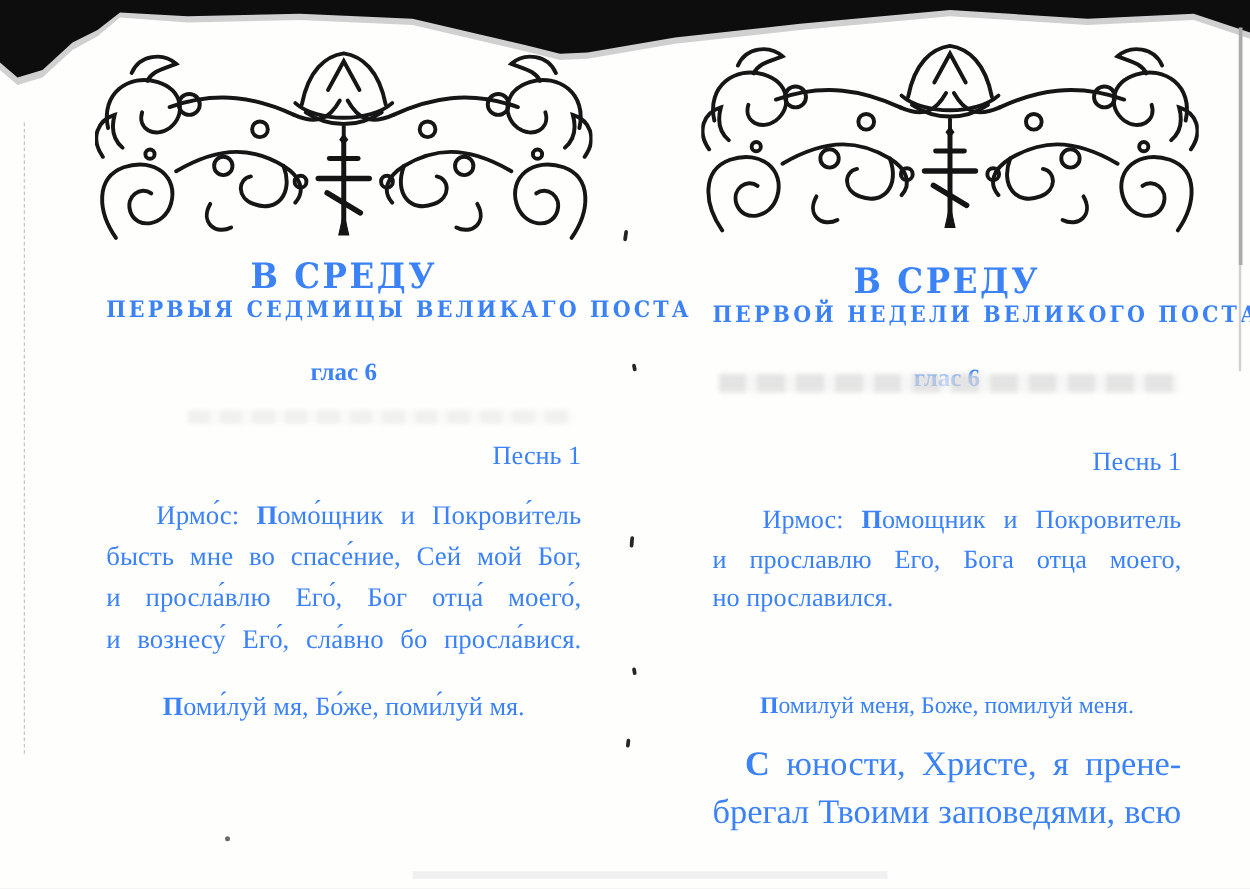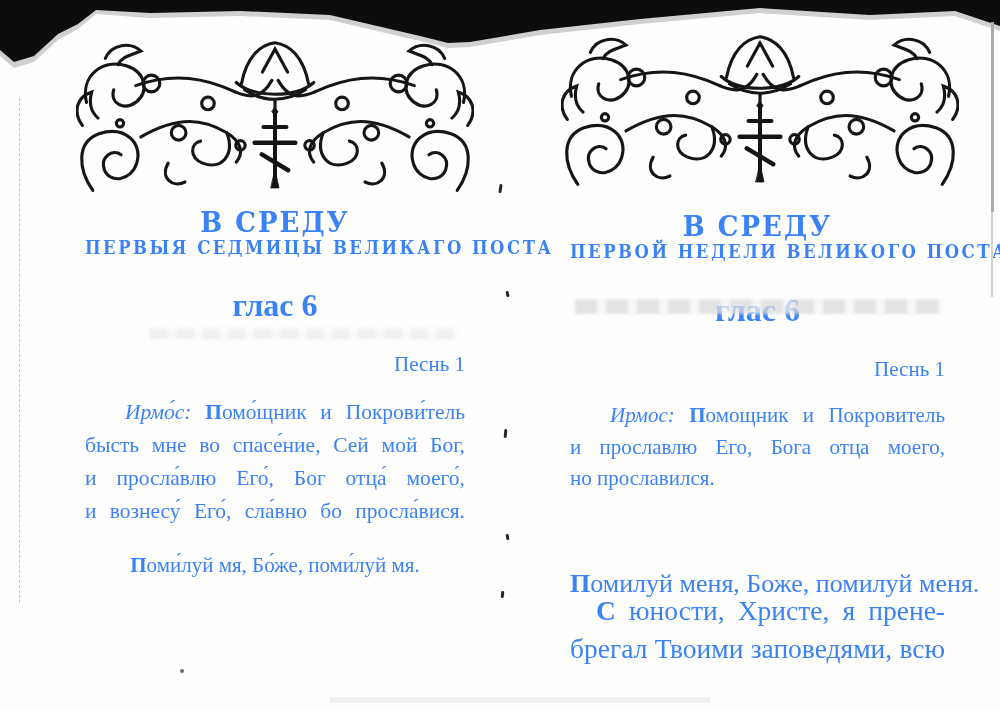--- a/index.html
+++ b/index.html
@@ -12,34 +12,34 @@
   .page-left{left:85px;width:380px;}
   .page-right{left:570px;width:375px;}
   
   .ornament{position:absolute;left:-9px;width:398px;height:162px;}
   .ornament .cross{position:absolute;left:50%;transform:translateX(-50%);top:66px;}
   
   .weekday{position:absolute;width:100%;text-align:center;font-family:"DejaVu Serif",serif;
            font-weight:bold;font-size:26px;letter-spacing:2px;transform:scaleY(1.08);}
   .subtitle{position:absolute;width:100%;text-align:center;font-family:"DejaVu Serif",serif;
            font-weight:bold;font-size:16.5px;letter-spacing:2.5px;transform:scaleY(1.1);white-space:nowrap;}
-  .tone{position:absolute;width:100%;text-align:center;font-weight:bold;font-size:32px;}
+  .tone{position:absolute;width:100%;text-align:center;font-weight:bold;font-size:20px;}
   .ode{position:absolute;width:100%;text-align:right;font-weight:normal;font-size:21px;}
   
   .irmos{position:absolute;width:100%;font-size:21.5px;line-height:33px;}
   .page-right .irmos{font-size:21px;line-height:31.5px;}
   .tline{text-align:justify;text-align-last:justify;}
   .tline.first{text-indent:40px;}
   .tline.flush{text-align-last:left;}
   .refrain{position:absolute;width:100%;text-align:center;font-size:21px;white-space:nowrap;}
-  .page-right .refrain{font-size:26px;margin-top:15px;}
+  .page-right .refrain{font-size:19px;}
   .troparion{position:absolute;width:100%;font-size:27.5px;line-height:38px;}
   .troparion .tline.first{text-indent:26px;}
   .lead{font-weight:bold;}
-  .irmlabel{font-style:italic;}
+  .irmlabel{}
   
   .edge-right-1{left:991px;top:22px;width:3px;height:190px;background:#ababab;}
   .edge-right-2{left:991px;top:212px;width:2px;height:85px;background:#d2d2d2;}
   .microtext{left:19px;top:98px;height:505px;width:0;border-left:1px dashed #9a9a9a;opacity:.55;}
   .ghost{filter:blur(1.5px);}
   .ghost-r{left:575px;top:299px;width:368px;height:15px;opacity:.75;
            background:repeating-linear-gradient(90deg,#dcdcdc 0 22px,#f4f4f4 22px 31px);}
   .ghost-l{left:150px;top:328px;width:308px;height:11px;opacity:.45;
            background:repeating-linear-gradient(90deg,#e0e0e0 0 18px,#f5f5f5 18px 26px);}
   .speck{position:absolute;background:#262626;border-radius:2px;}

